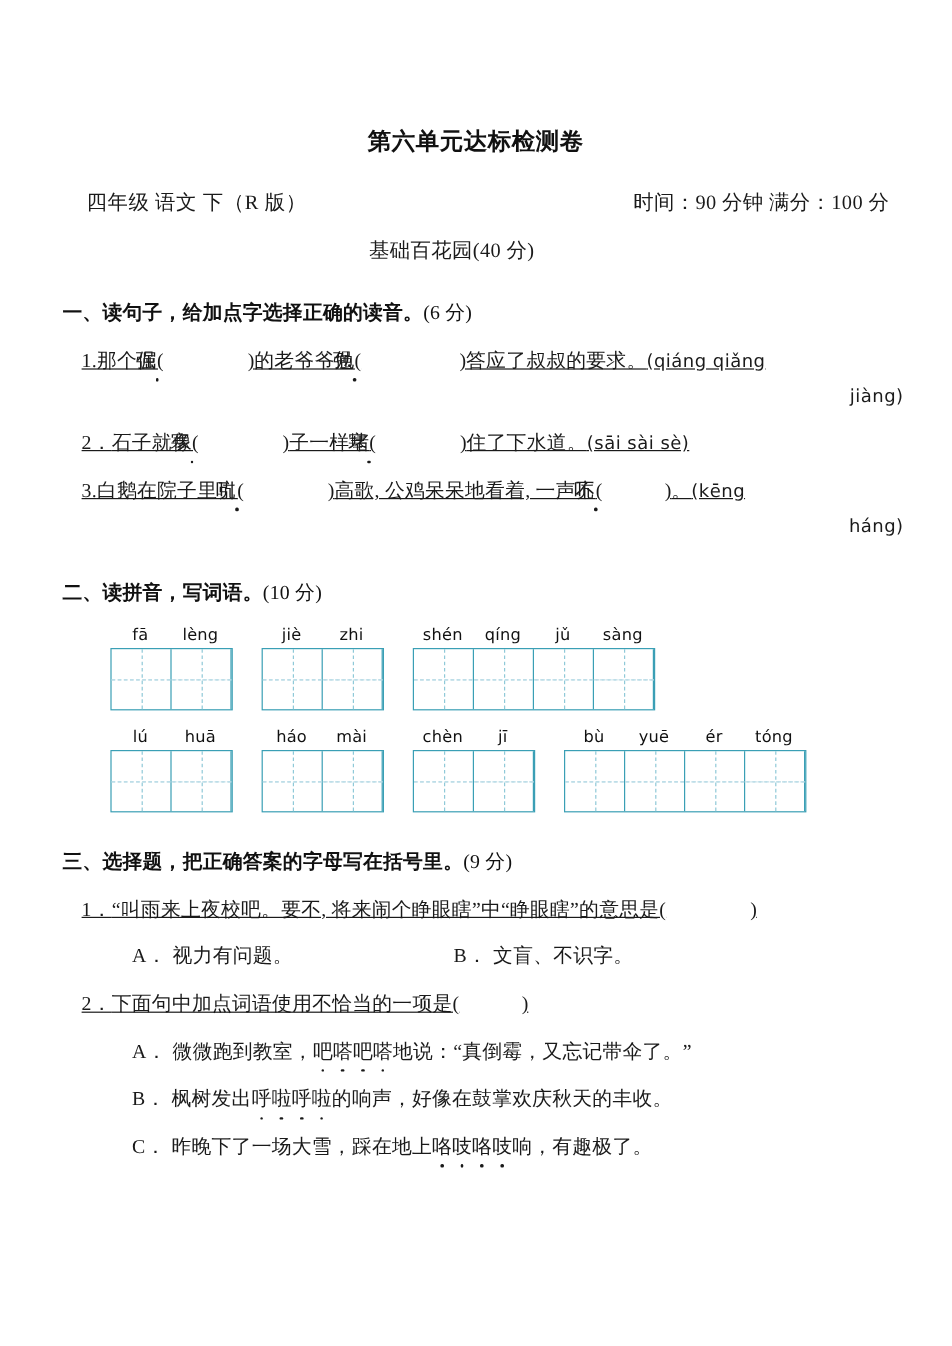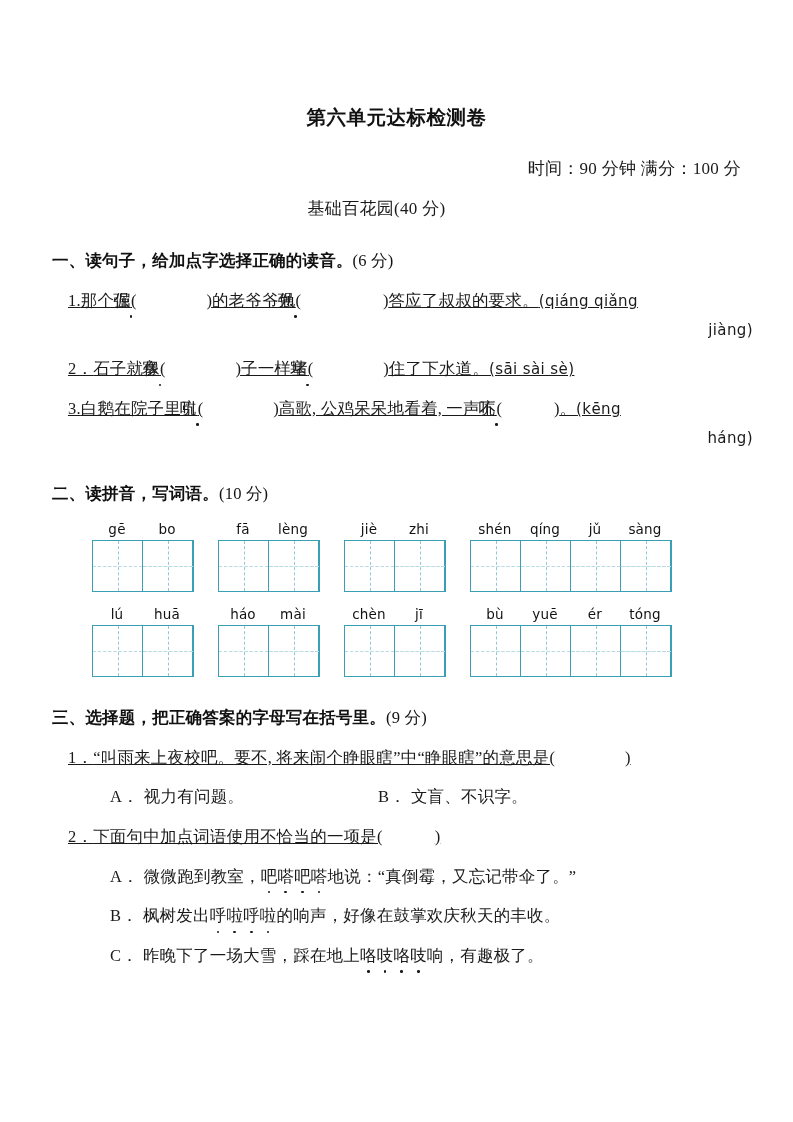--- a/index.html
+++ b/index.html
@@ -211,20 +211,21 @@
   }
 </style>
 </head>
 <body>
 
 <div class="page">
 
   <h1 class="paper-title">第六单元达标检测卷</h1>
 
   <div class="meta-row">
+    <span class="meta-left">四年级 语文 下（R 版）</span>
     <span class="meta-right">时间：90 分钟 满分：100 分</span>
   </div>
 
   <div class="part-title">基础百花园(40 分)</div>
 
   <div class="sec-head s1-head">
     <span>一、读句子，给加点字选择正确的读音。</span><span class="pts">(6 分)</span>
   </div>
 
   <div class="q q-indent q1">
@@ -244,31 +245,20 @@
   <div class="q q-cont q3">
     <span class="pinyin-inline">háng)</span>
   </div>
 
   <div class="sec-head s2-head">
     <span>二、读拼音，写词语。</span><span class="pts">(10 分)</span>
   </div>
 
   <div class="grid-block">
     <div class="grid-row row1" id="grid-row-1">
-        <div class="word-group">
-          <div class="py-line">
-            <div class="py-cell">gē</div>
-            <div class="py-cell">bo</div>
-          </div>
-          <div class="cells">
-            <div class="cell"></div>
-            <div class="cell"></div>
-            <div class="midline"></div>
-          </div>
-        </div>
         <div class="word-group">
           <div class="py-line">
             <div class="py-cell">fā</div>
             <div class="py-cell">lèng</div>
           </div>
           <div class="cells">
             <div class="cell"></div>
             <div class="cell"></div>
             <div class="midline"></div>
           </div>

